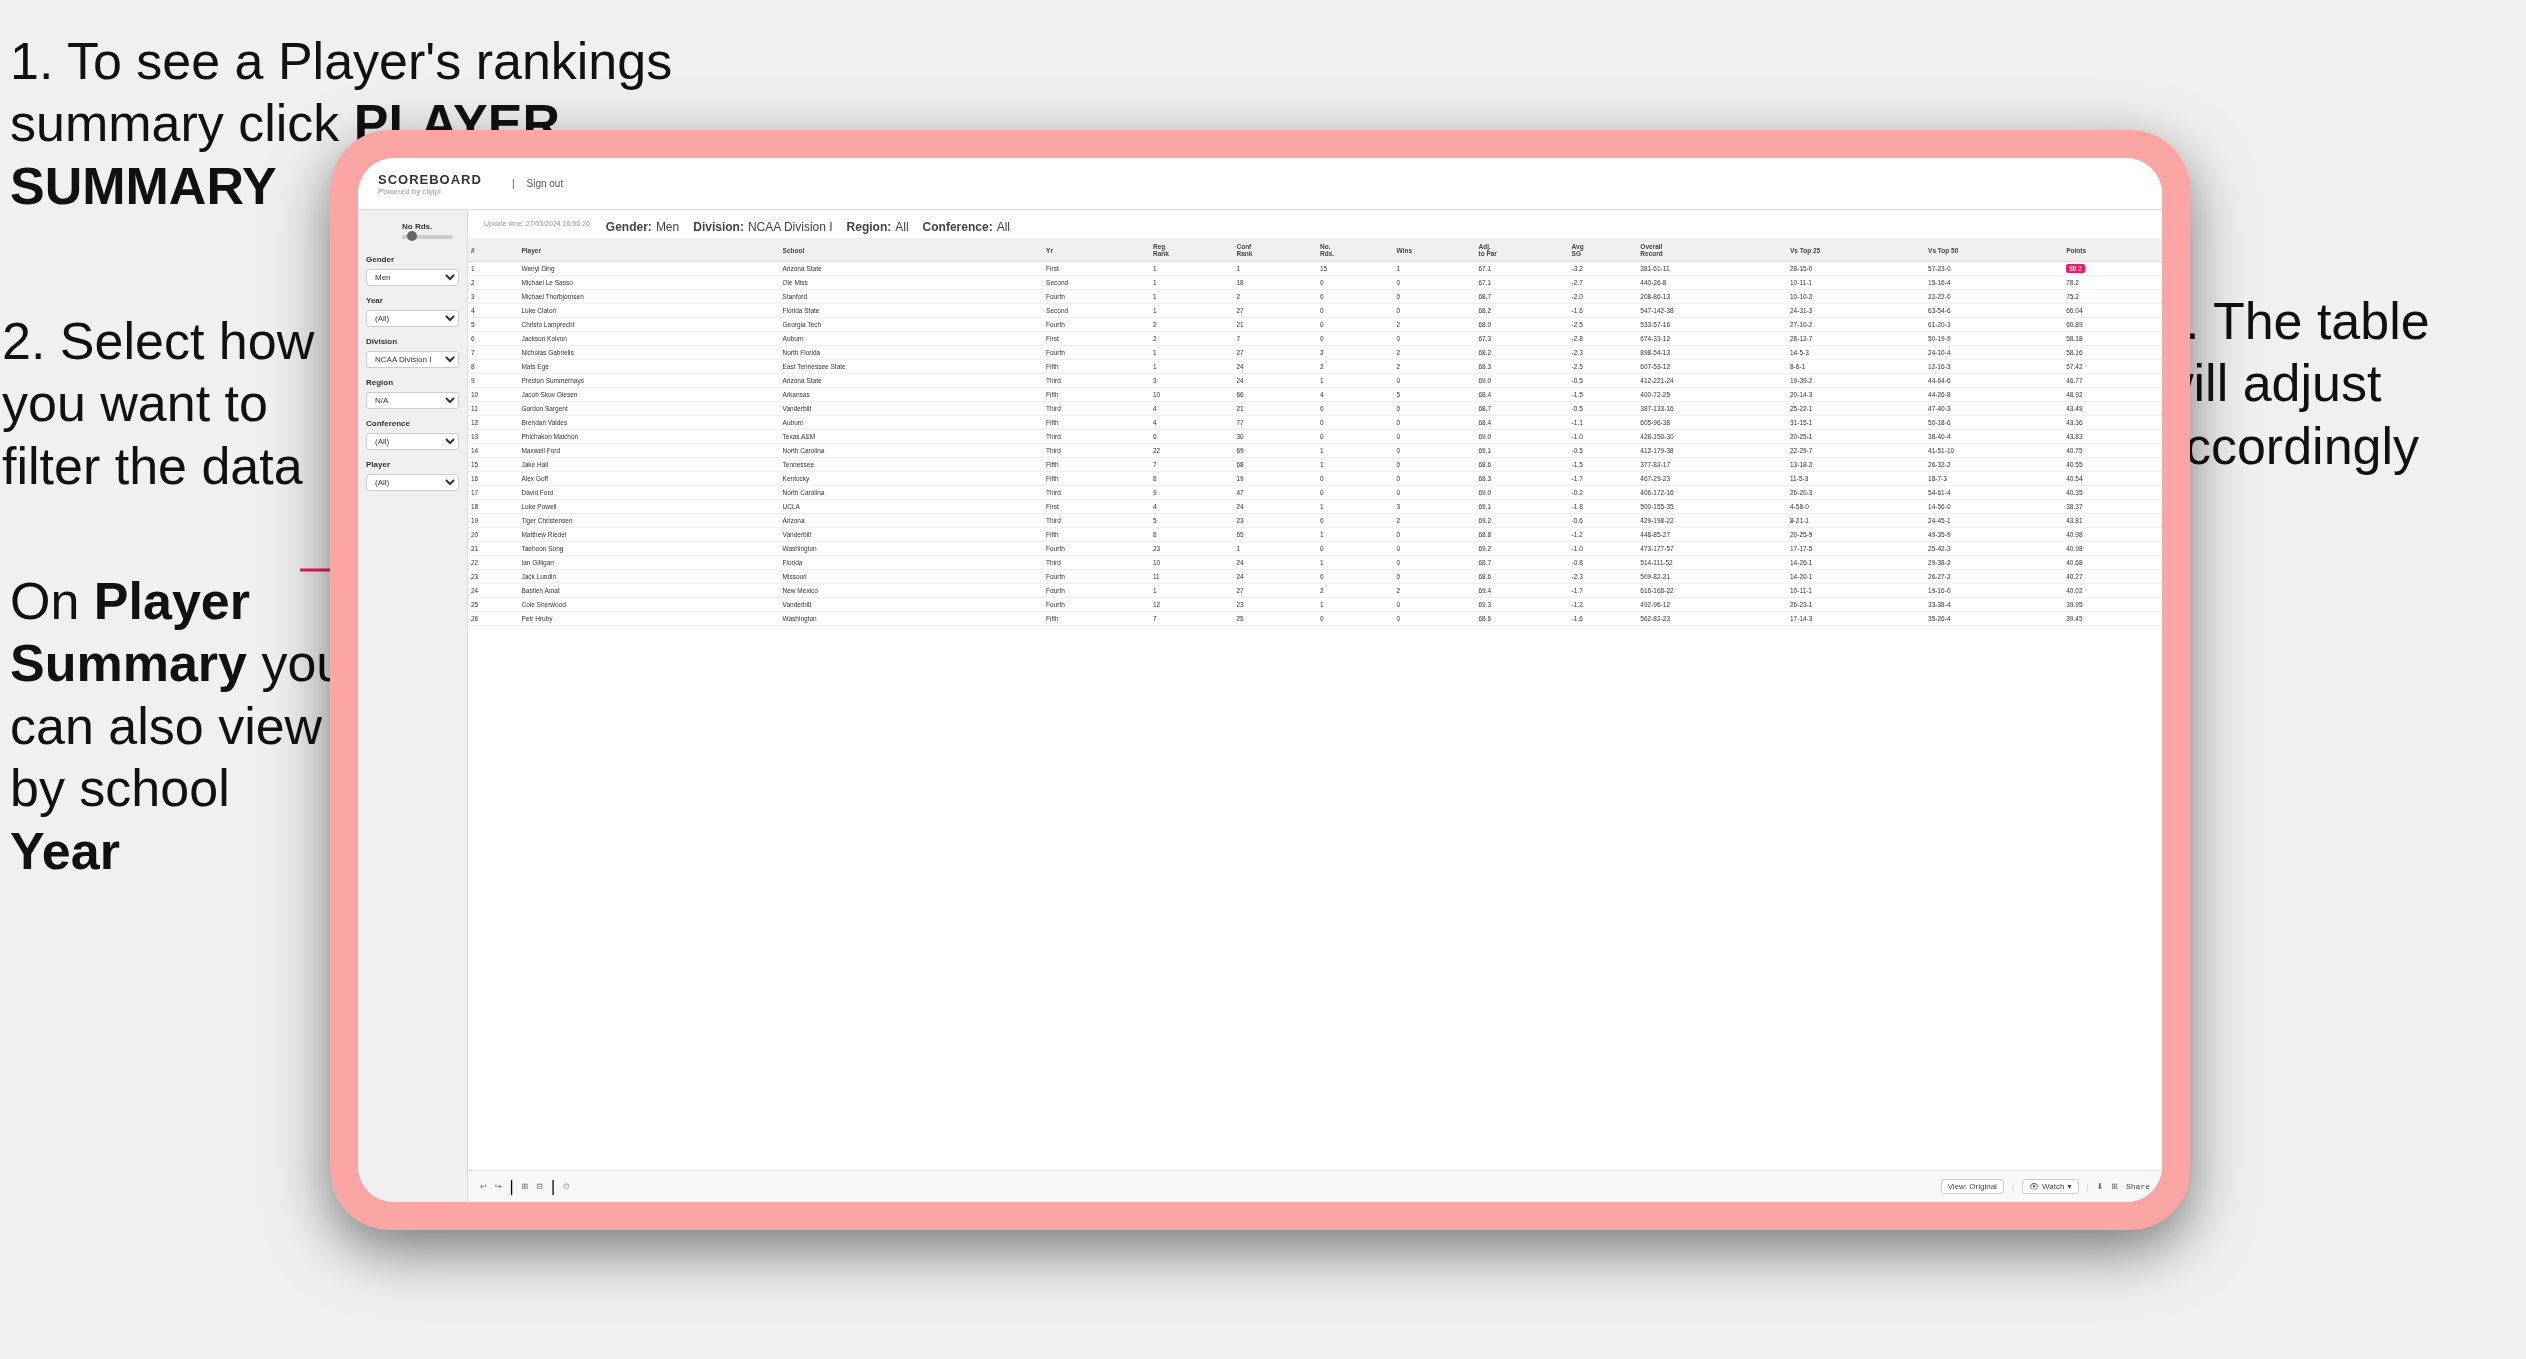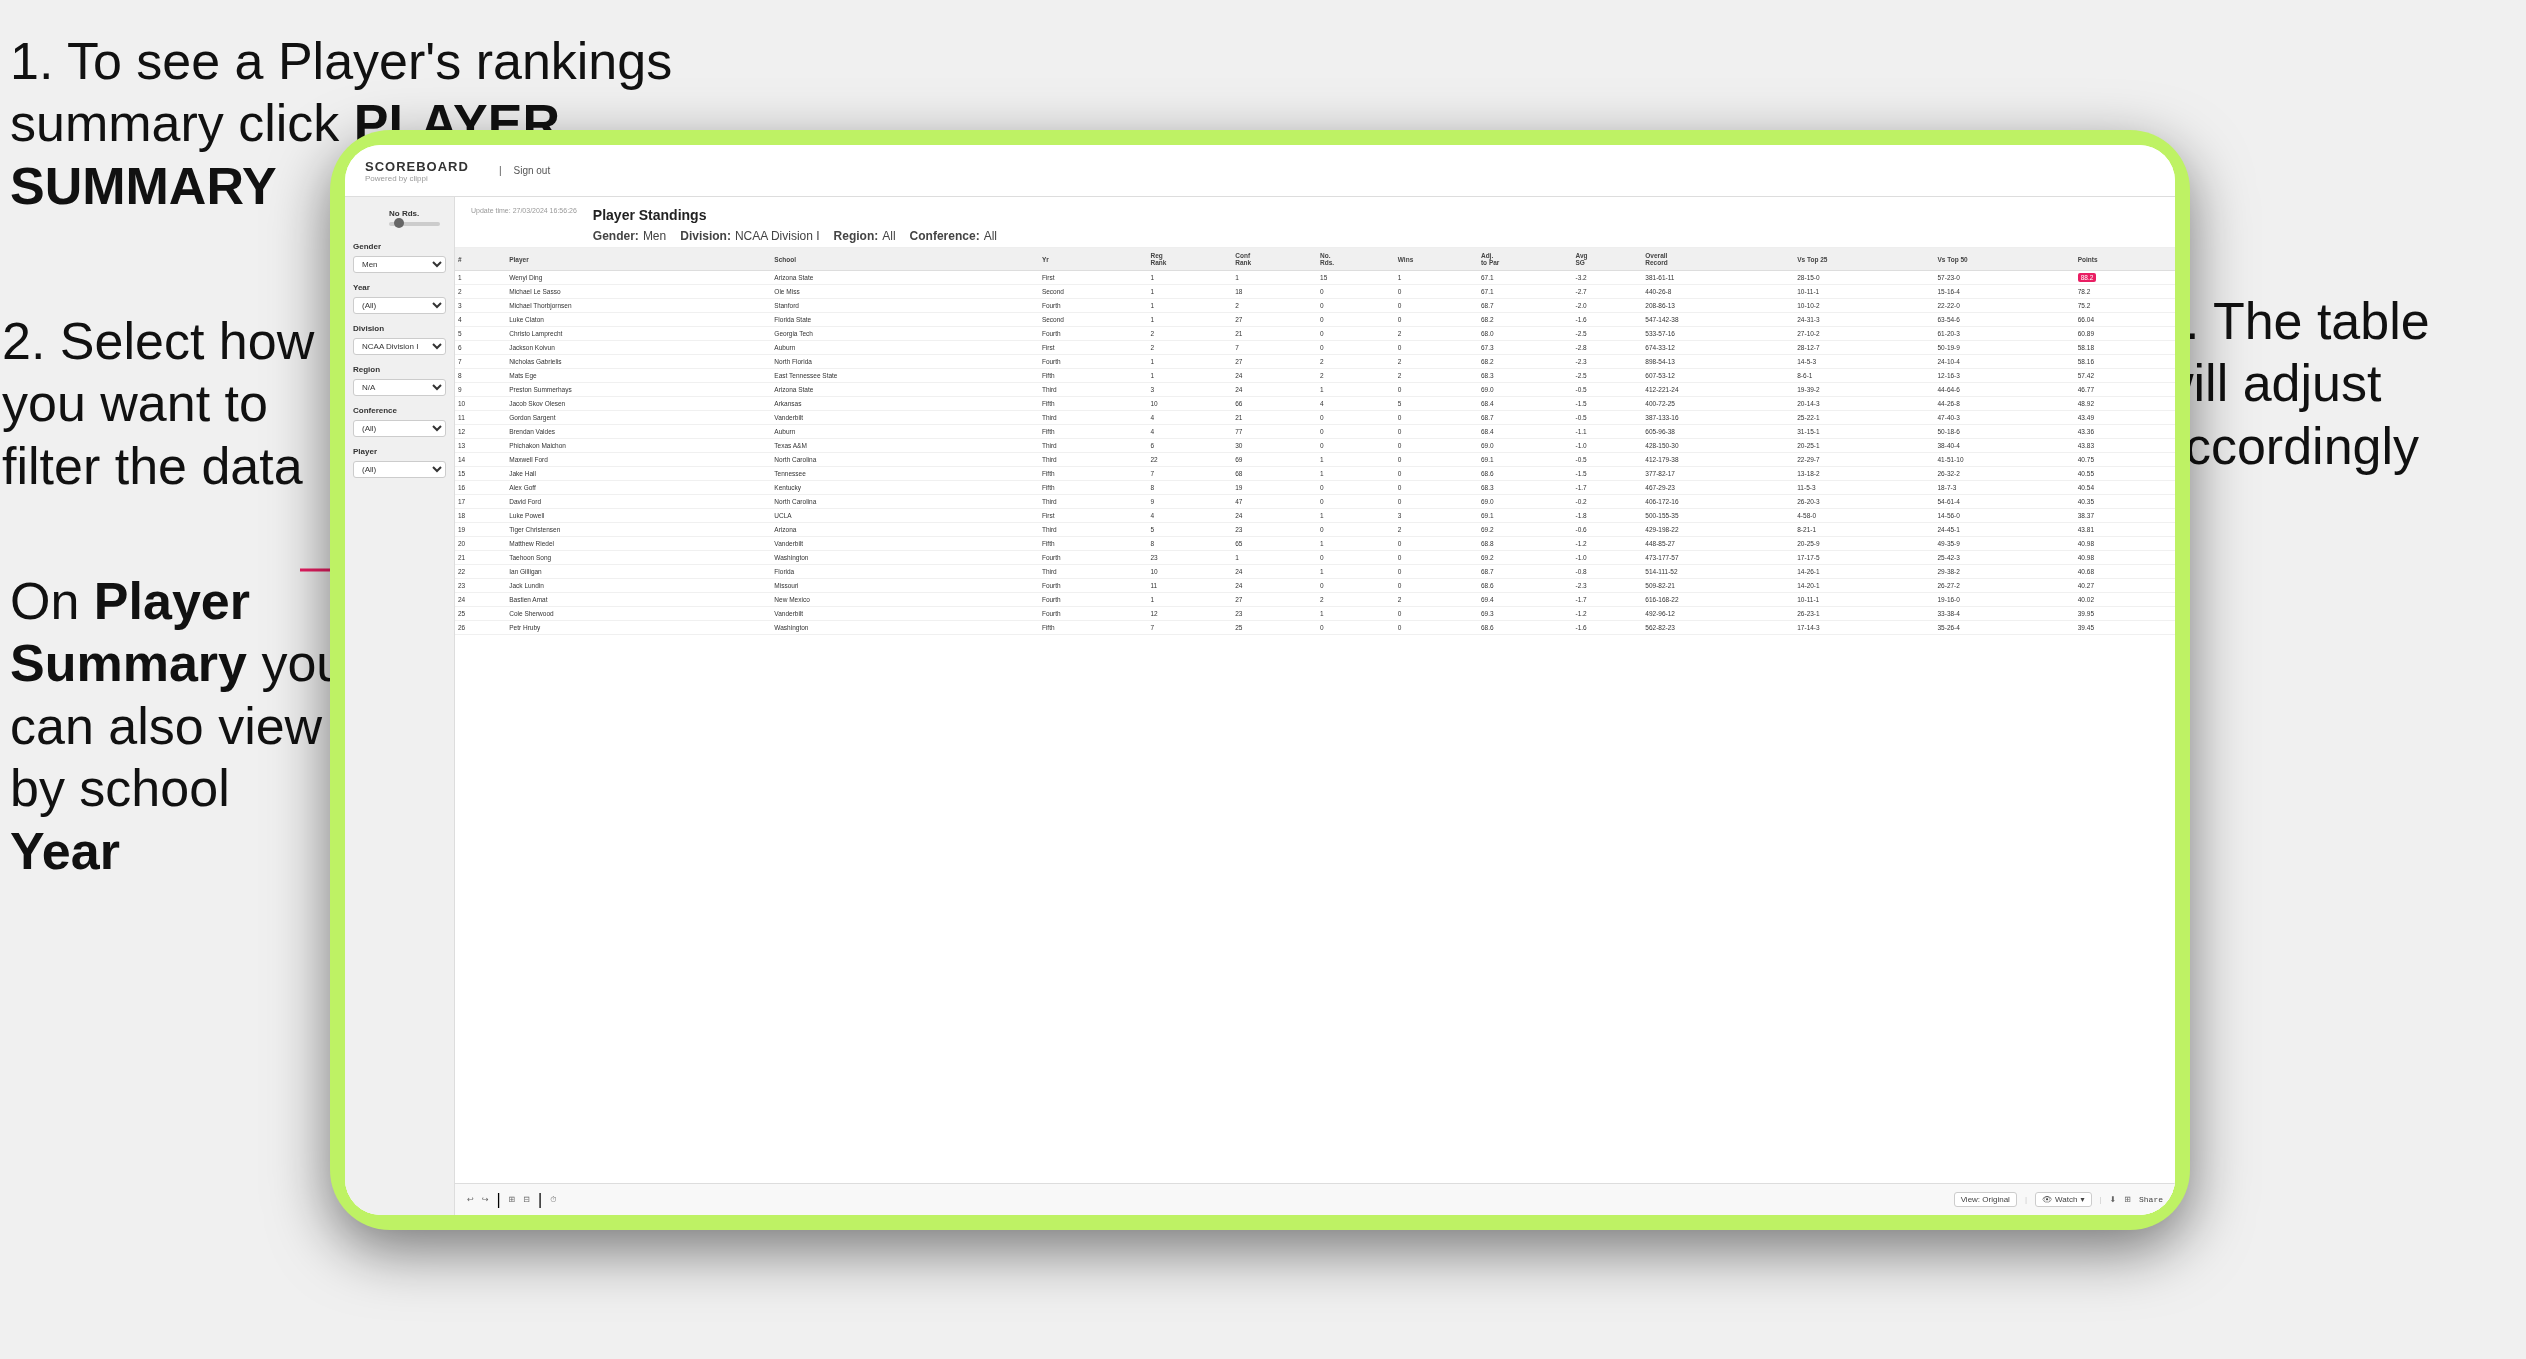--- a/index.html
+++ b/index.html
@@ -66,23 +66,23 @@
       position: absolute;
       left: 330px;
       top: 130px;
       width: 1860px;
       height: 1100px;
     }
 
     .tablet-outer {
       width: 100%;
       height: 100%;
-      background: #bef264;
+      background: #fca5a5;
       border-radius: 60px;
-      padding: 15px;
+      padding: 28px;
       box-shadow: 0 20px 60px rgba(0,0,0,0.5);
     }
 
     .tablet-inner {
       width: 100%;
       height: 100%;
       background: #fff;
       border-radius: 36px;
       overflow: hidden;
       display: flex;
@@ -474,21 +474,20 @@
         </div>
 
         <div class="content-panel">
           <div class="panel-header">
             <div style="display:flex;align-items:flex-start;gap:16px;">
               <div>
                 <div style="font-size:7px;color:#999;margin-bottom:2px;">Update time:
 27/03/2024 16:56:26</div>
               </div>
               <div style="flex:1;">
-                <div class="panel-title">Player Standings</div>
                 <div class="filter-row">
                   <div class="filter-item">
                     <span class="filter-label">Gender:</span>
                     <span>Men</span>
                   </div>
                   <div class="filter-item">
                     <span class="filter-label">Division:</span>
                     <span>NCAA Division I</span>
                   </div>
                   <div class="filter-item">

